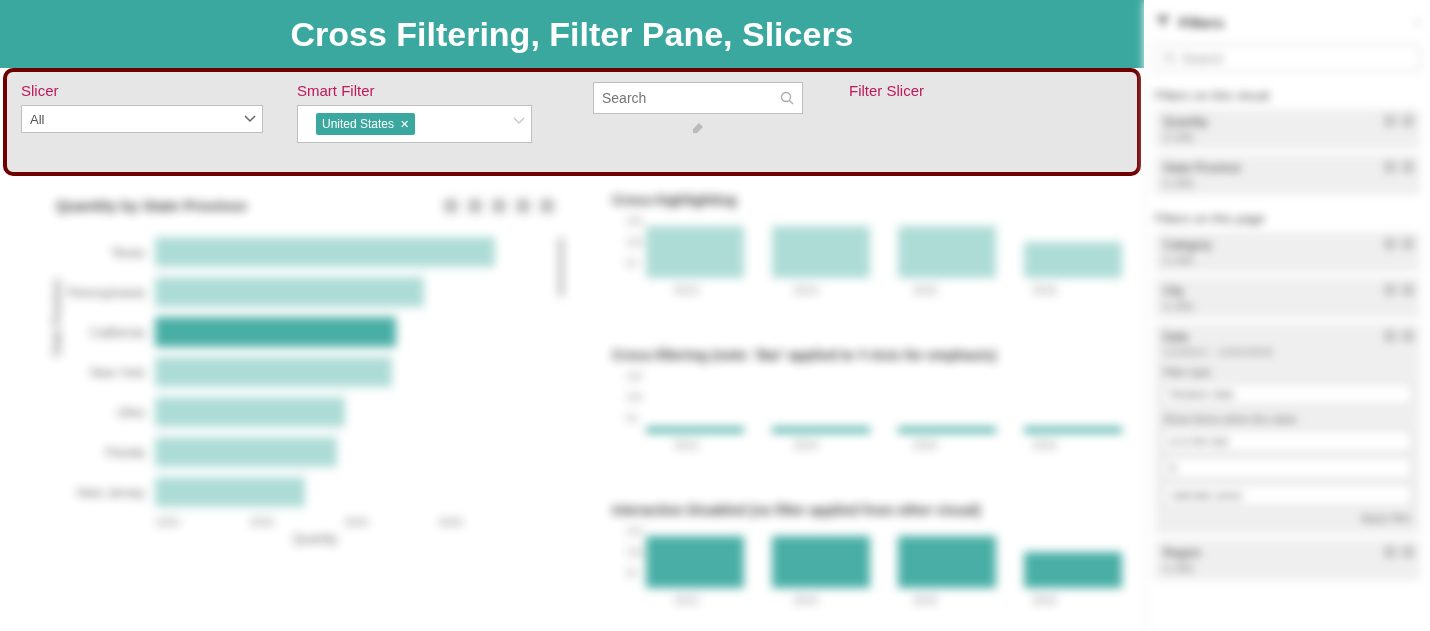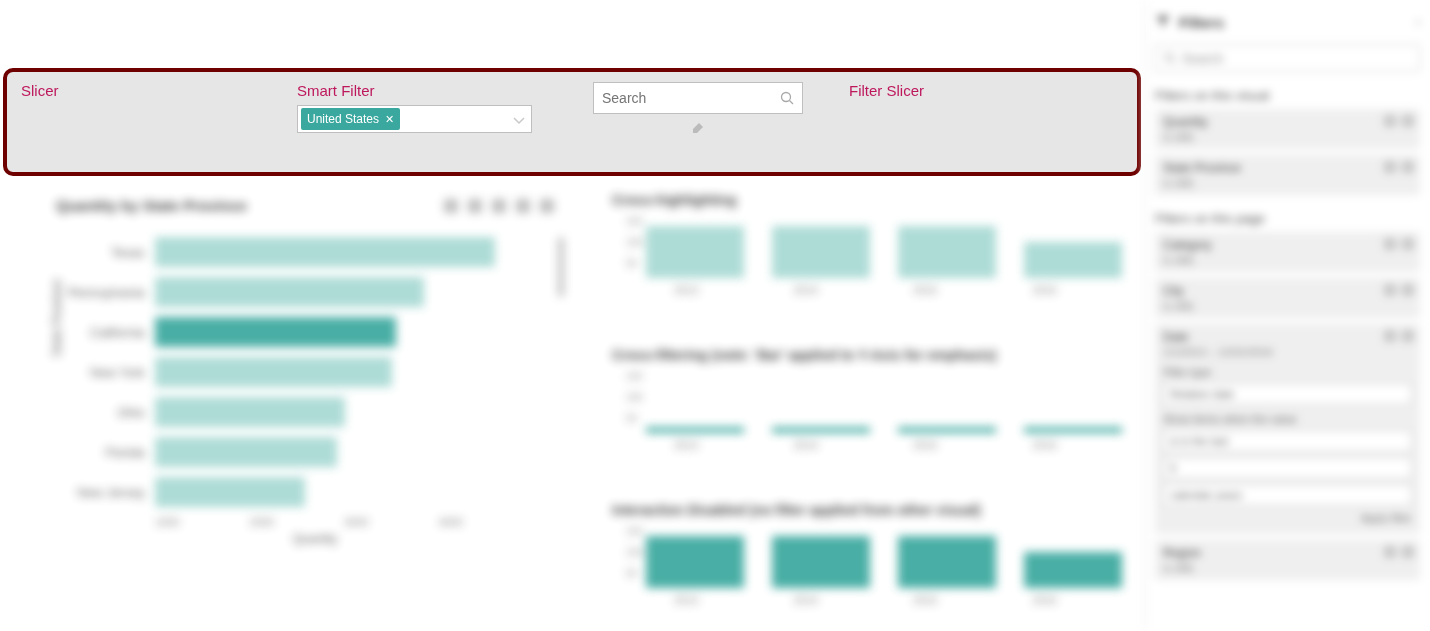--- a/index.html
+++ b/index.html
@@ -30,21 +30,21 @@
   .slicer-dd {
     width: 242px; height: 28px; background: #fff; border: 1px solid #bfbfbf;
     display: flex; align-items: center; padding: 0 8px; font-size: 13px; color: #555;
     position: relative;
   }
   .slicer-dd .chev { position: absolute; right: 8px; top: 7px; width: 10px; height: 10px; }
   .chev svg { width: 12px; height: 12px; }
 
   .smart-filter {
     width: 235px; height: 28px; background: #fff; border: 1px solid #bfbfbf;
-    display: flex; align-items: center; padding: 3px; position: relative;
+    display: flex; align-items: center; padding: 18px; position: relative;
   }
   .smart-chip {
     background: #3aa89e; color: #fff; font-size: 12px; height: 22px;
     display: inline-flex; align-items: center; padding: 0 6px; border-radius: 2px;
     gap: 6px;
   }
   .smart-chip .x { font-size: 11px; cursor: pointer; }
   .smart-filter .chev { position:absolute; right:6px; top:7px; opacity:.35; }
 
   .text-filter {
@@ -120,25 +120,36 @@
     display:flex; align-items:center; padding:0 6px; color:#555;
   }
   .fp-card .apply { text-align:right; font-size:11px; color:#666; margin-top:4px;}
 </style>
 </head>
 <body>
 
 <div class="root">
   <div class="canvas">
 
+    <div class="banner">
+      <span>Cross Filtering, Filter Pane, Slicers</span>
+    </div>
 
     <div class="slicer-row-wrap">
 
       <div class="slicer-col" style="width:250px">
         <div class="lbl">Slicer</div>
+        <div class="slicer-dd">
+          <span>All</span>
+          <span class="chev">
+            <svg viewBox="0 0 12 12">
+                <path d="M1 3 L6 8 L11 3" fill="none" stroke="#666" stroke-width="1.5"></path>
+              </svg>
+          </span>
+        </div>
       </div>
 
       <div class="slicer-col" style="width:250px">
         <div class="lbl">Smart Filter</div>
         <div class="smart-filter">
           <span class="smart-chip">
             <span>United States</span>
             <span class="x">✕</span>
           </span>
           <span class="chev">

